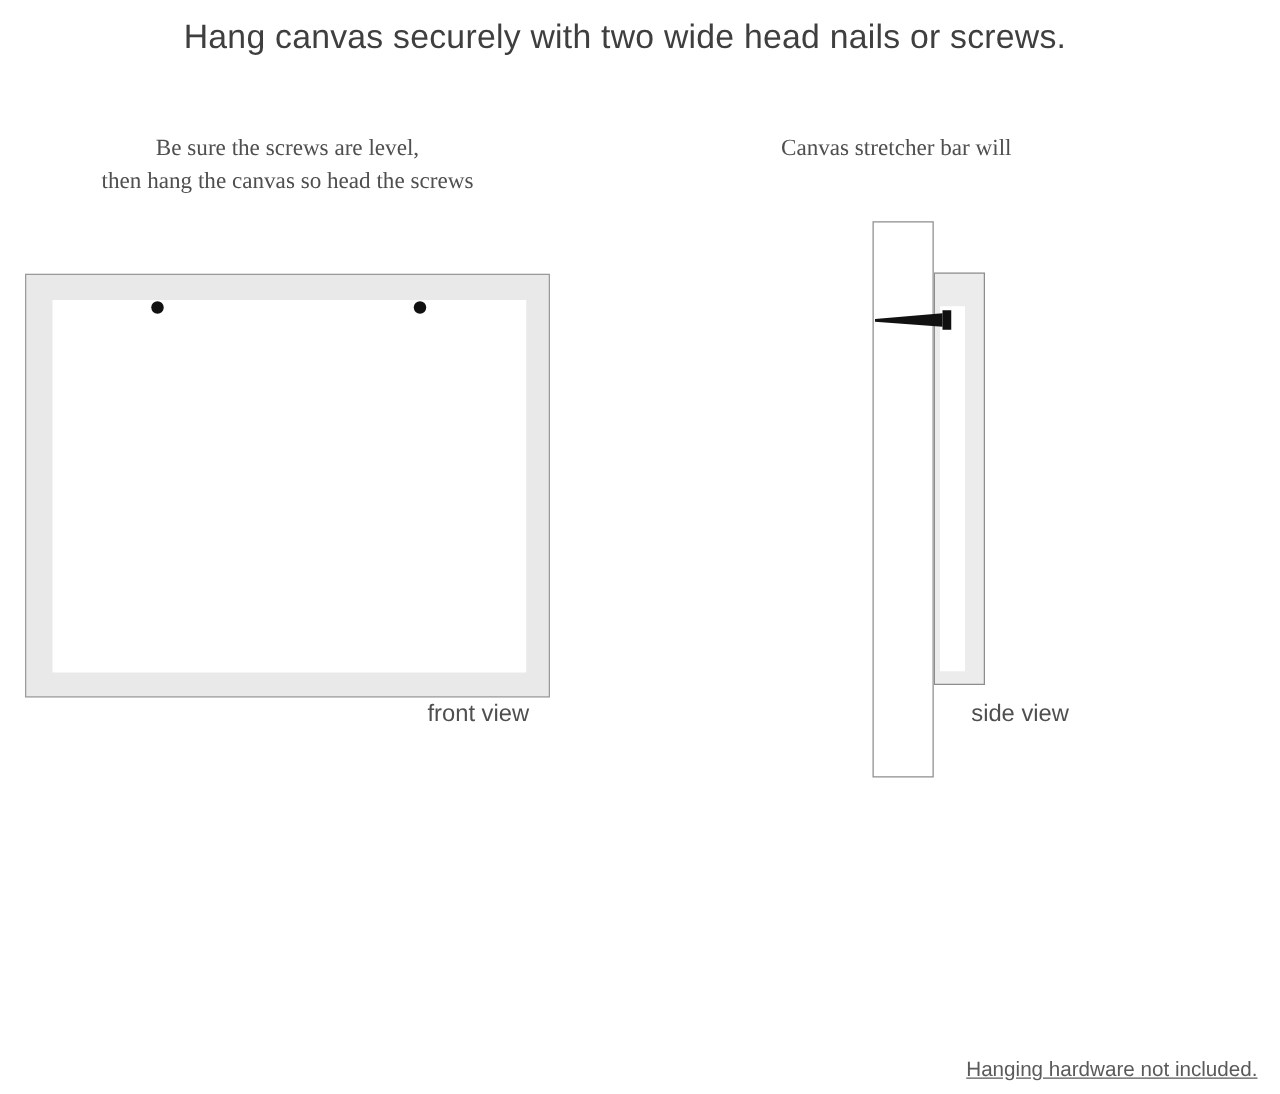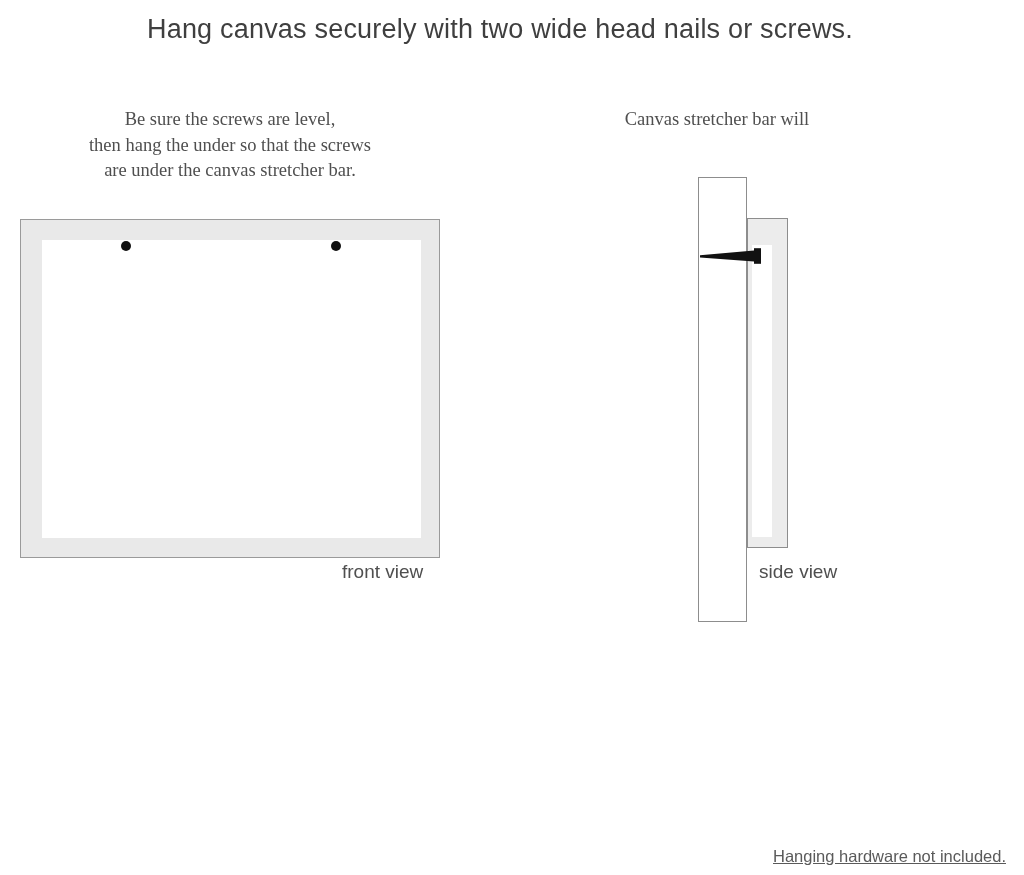--- a/index.html
+++ b/index.html
@@ -52,21 +52,21 @@
     width: 280px;
   }
 
   
   .view-label {
     font-size: 19px;
     color: #4f4f4f;
     white-space: nowrap;
   }
   #label-front { left: 342px; top: 561px; }
-  #label-side  { left: 759px; top: 561px; }
+  #label-side  { left: 777px; top: 561px; }
 
   
   #front-view {
     left: 20px;
     top: 219px;
     width: 420px;
     height: 339px;
   }
   #front-frame {
     position: absolute;
@@ -151,22 +151,21 @@
     text-decoration: underline;
   }
 </style>
 </head>
 <body>
 
 <div class="abs" id="title">Hang canvas securely with two wide head nails or screws.</div>
 
 <div class="abs caption" id="caption-front">
   <div>Be sure the screws are level,</div>
-  <div>then hang the under so that the screws</div>
-  <div>are under the canvas stretcher bar.</div>
+  <div>then hang the canvas so head the screws</div>
 </div>
 
 <div class="abs caption" id="caption-side">
   <div>Canvas stretcher bar will</div>
 </div>
 
 <div class="abs" id="front-view">
   <div id="front-frame">
     <div id="front-inner"></div>
     <div class="screw-dot" id="screw-dot-left"></div>

